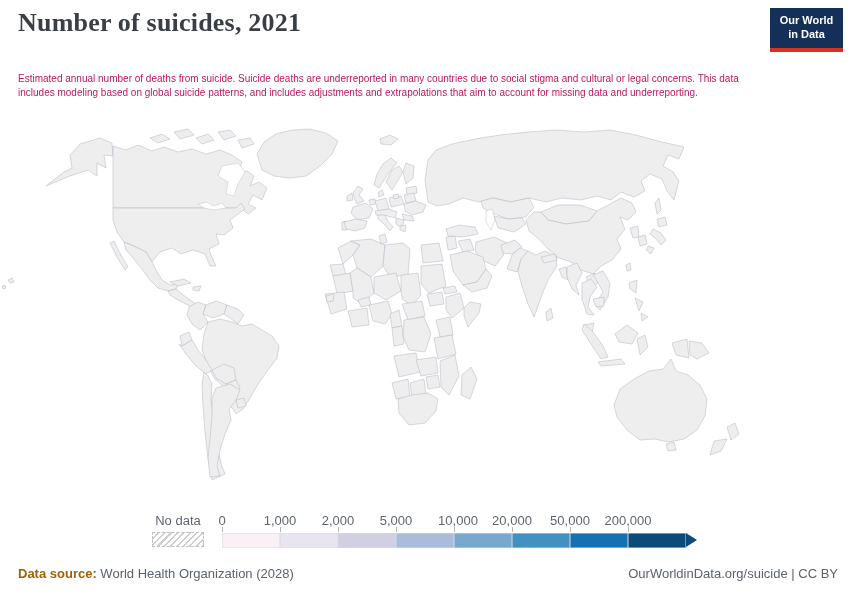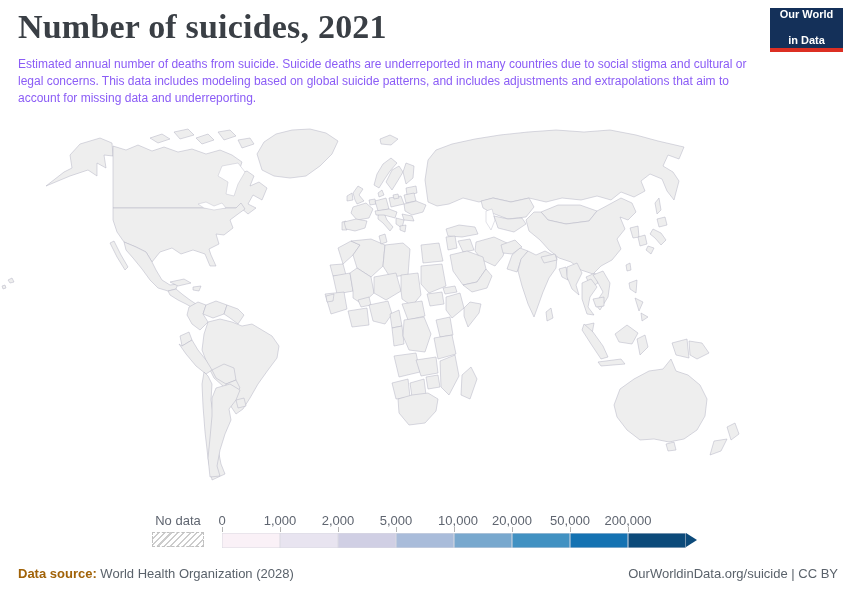--- a/index.html
+++ b/index.html
@@ -1,25 +1,25 @@
 <!DOCTYPE html>
 <html><head>
 <meta charset="utf-8">
 <style>
   html,body{margin:0;padding:0;background:#fff;}
   #stage{position:relative;width:850px;height:600px;background:#ffffff;overflow:hidden;
          font-family:"Liberation Sans",sans-serif;}
   
   .title{position:absolute;left:18px;top:8px;font-family:"Liberation Serif",serif;
-         font-size:34px;font-weight:700;color:#3a3f45;letter-spacing:.2px;}
+         font-size:26px;font-weight:700;color:#3a3f45;letter-spacing:.2px;}
   .logo{position:absolute;right:7px;top:8px;width:73px;height:40px;background:#143059;
-        border-bottom:4px solid #dc2f23;color:#fff;display:flex;align-items:center;justify-content:space-between;
+        border-bottom:4px solid #dc2f23;color:#fff;display:flex;align-items:center;justify-content:center;
         flex-direction:column;font-size:11px;font-weight:700;line-height:1.25;text-align:center;}
-  .subtitle{position:absolute;left:18px;top:56px;width:742px;font-size:12px;line-height:1.43;
-        color:#8b5cf6;}
+  .subtitle{position:absolute;left:18px;top:72px;width:742px;font-size:10px;line-height:1.43;
+        color:#be185d;}
   
   #map{position:absolute;left:0;top:108px;width:850px;height:400px;}
   #map path{stroke:#b3b3c2;stroke-width:.5;stroke-linejoin:round;fill:#eee;}
   #map path.water{fill:#ffffff;stroke:#c3c3cf;}
   
   .legend{position:absolute;top:513px;left:0;width:850px;height:40px;font-size:13px;color:#5f6570;}
   .legend-nodata{position:absolute;left:150px;top:0;width:56px;text-align:center;}
   .legend-nodata .swatch{margin:4px auto 0;width:50px;height:13px;border:1px dashed #c0c0c0;
         background:repeating-linear-gradient(135deg,#ffffff 0px,#ffffff 3px,#cccccc 3px,#cccccc 4.5px);}
   .legend-scale{position:absolute;left:222px;top:0;width:490px;height:40px;}

